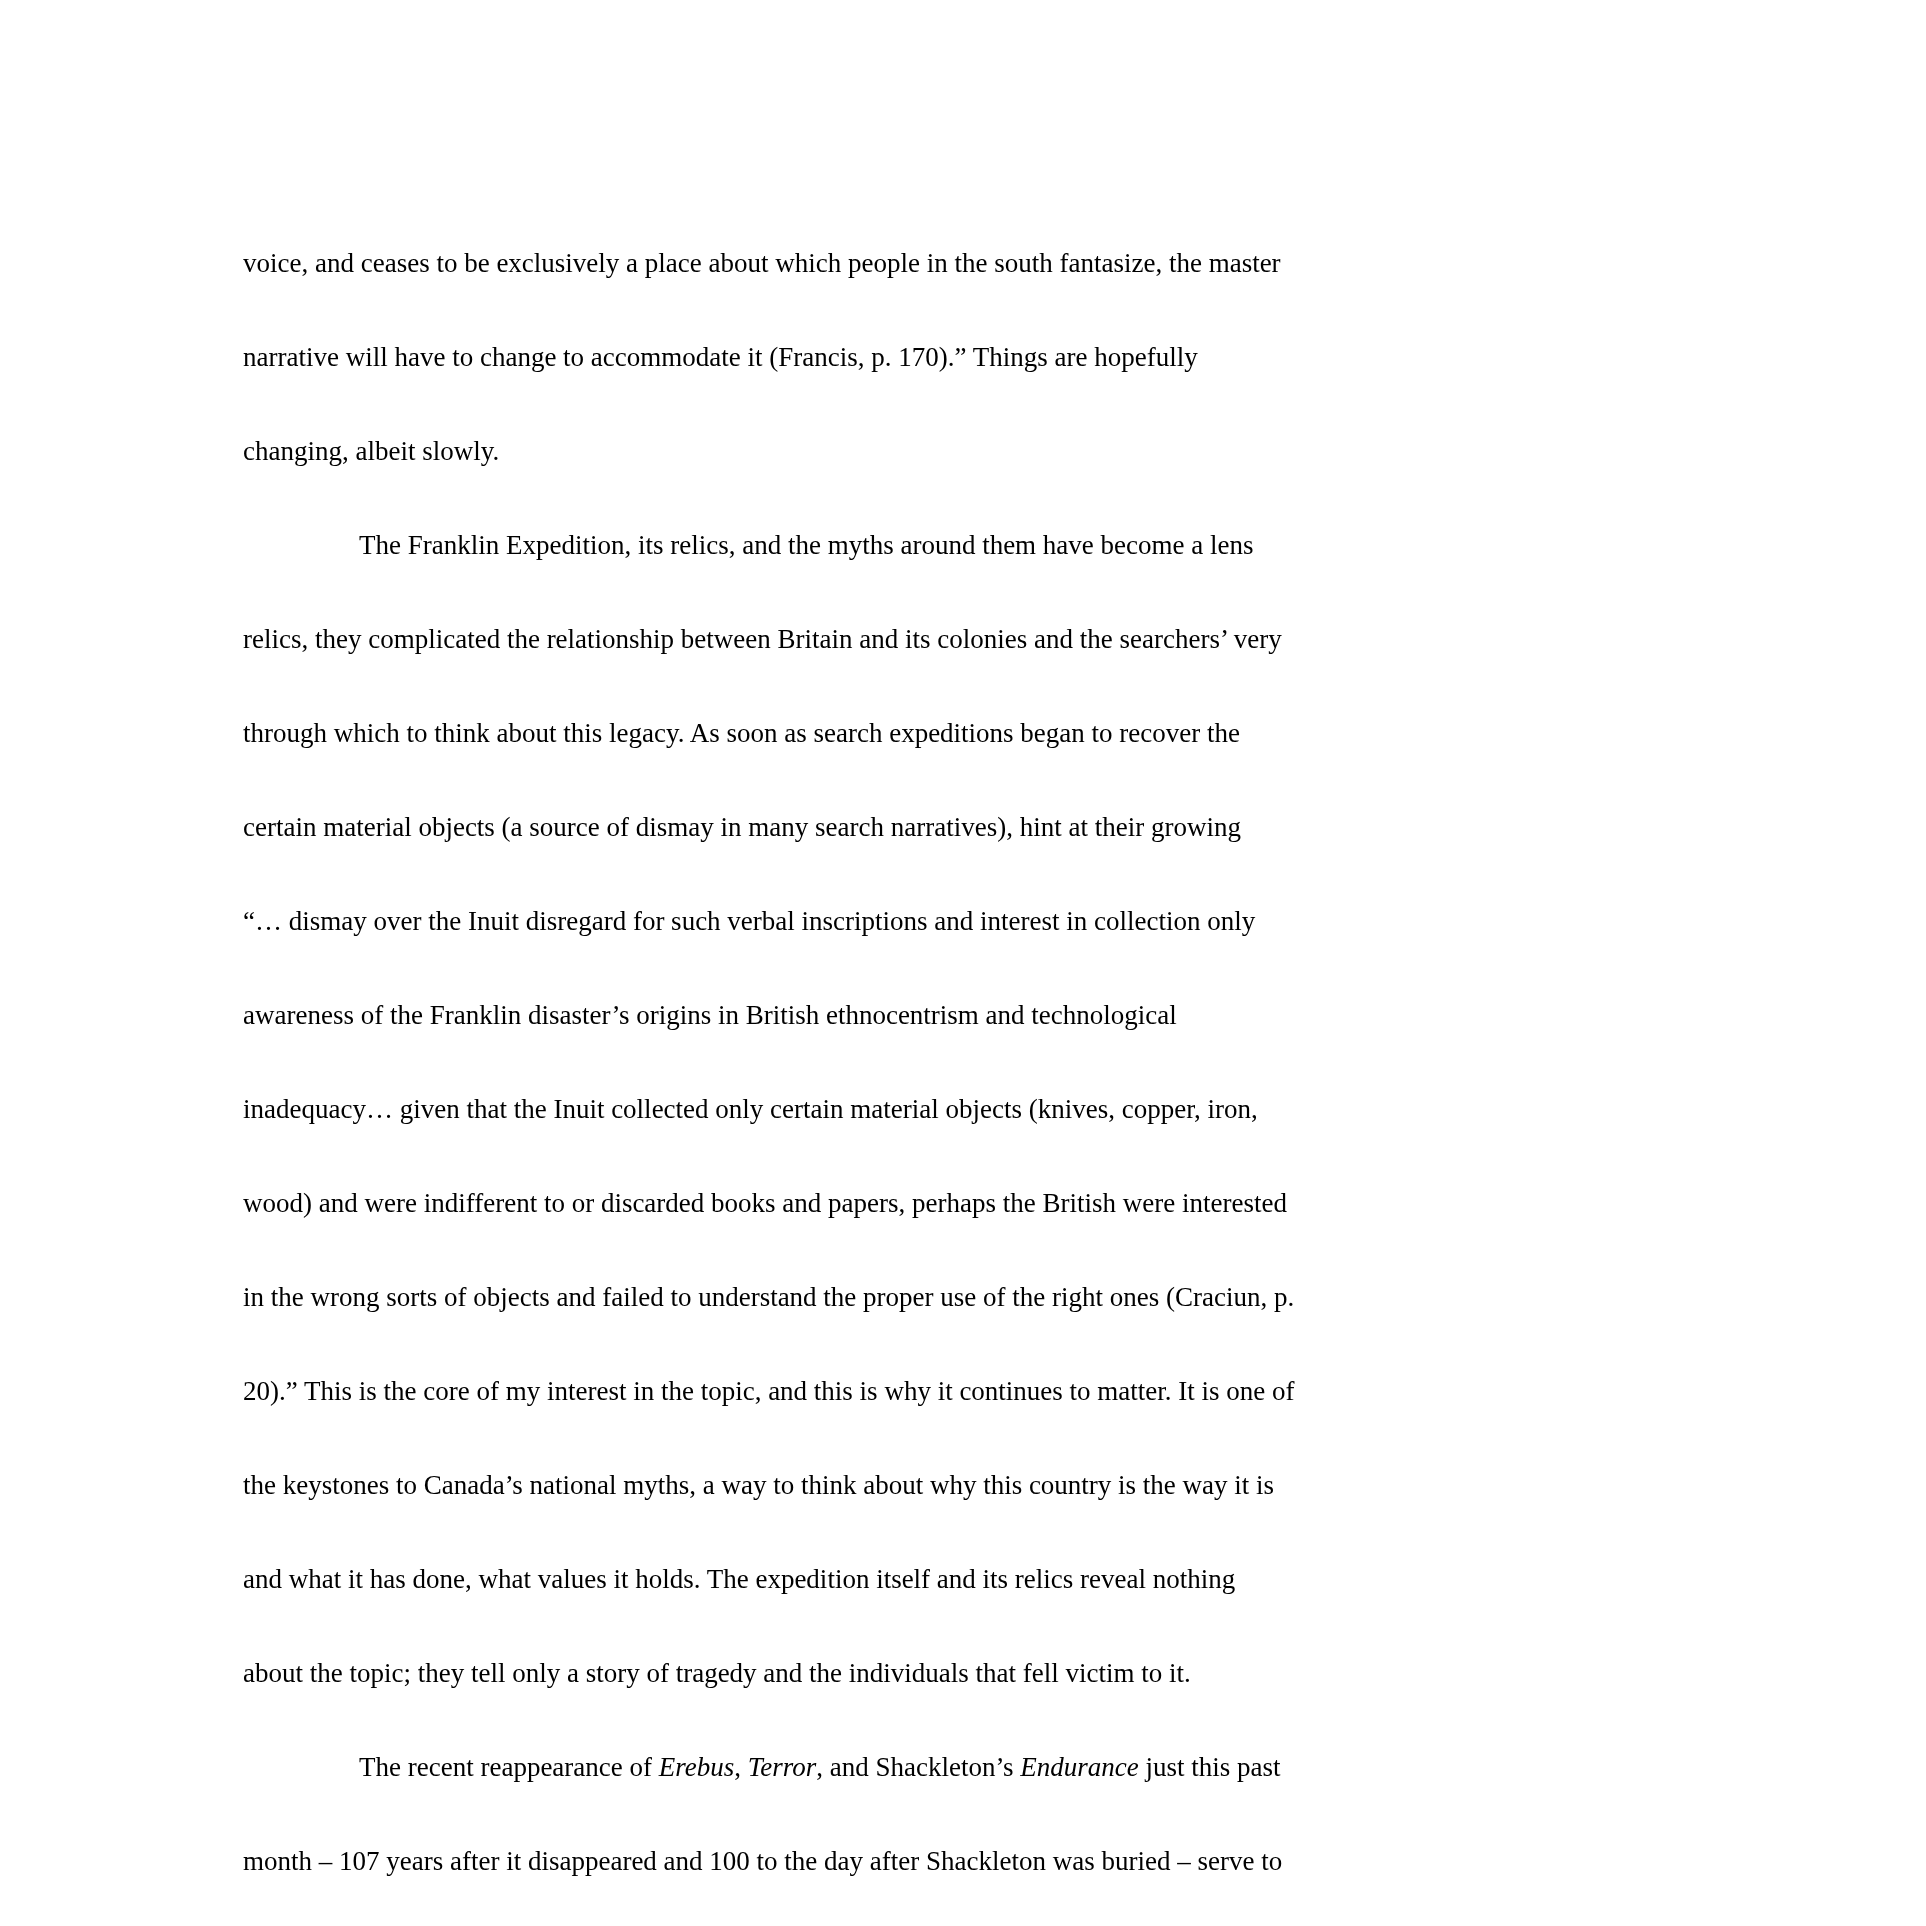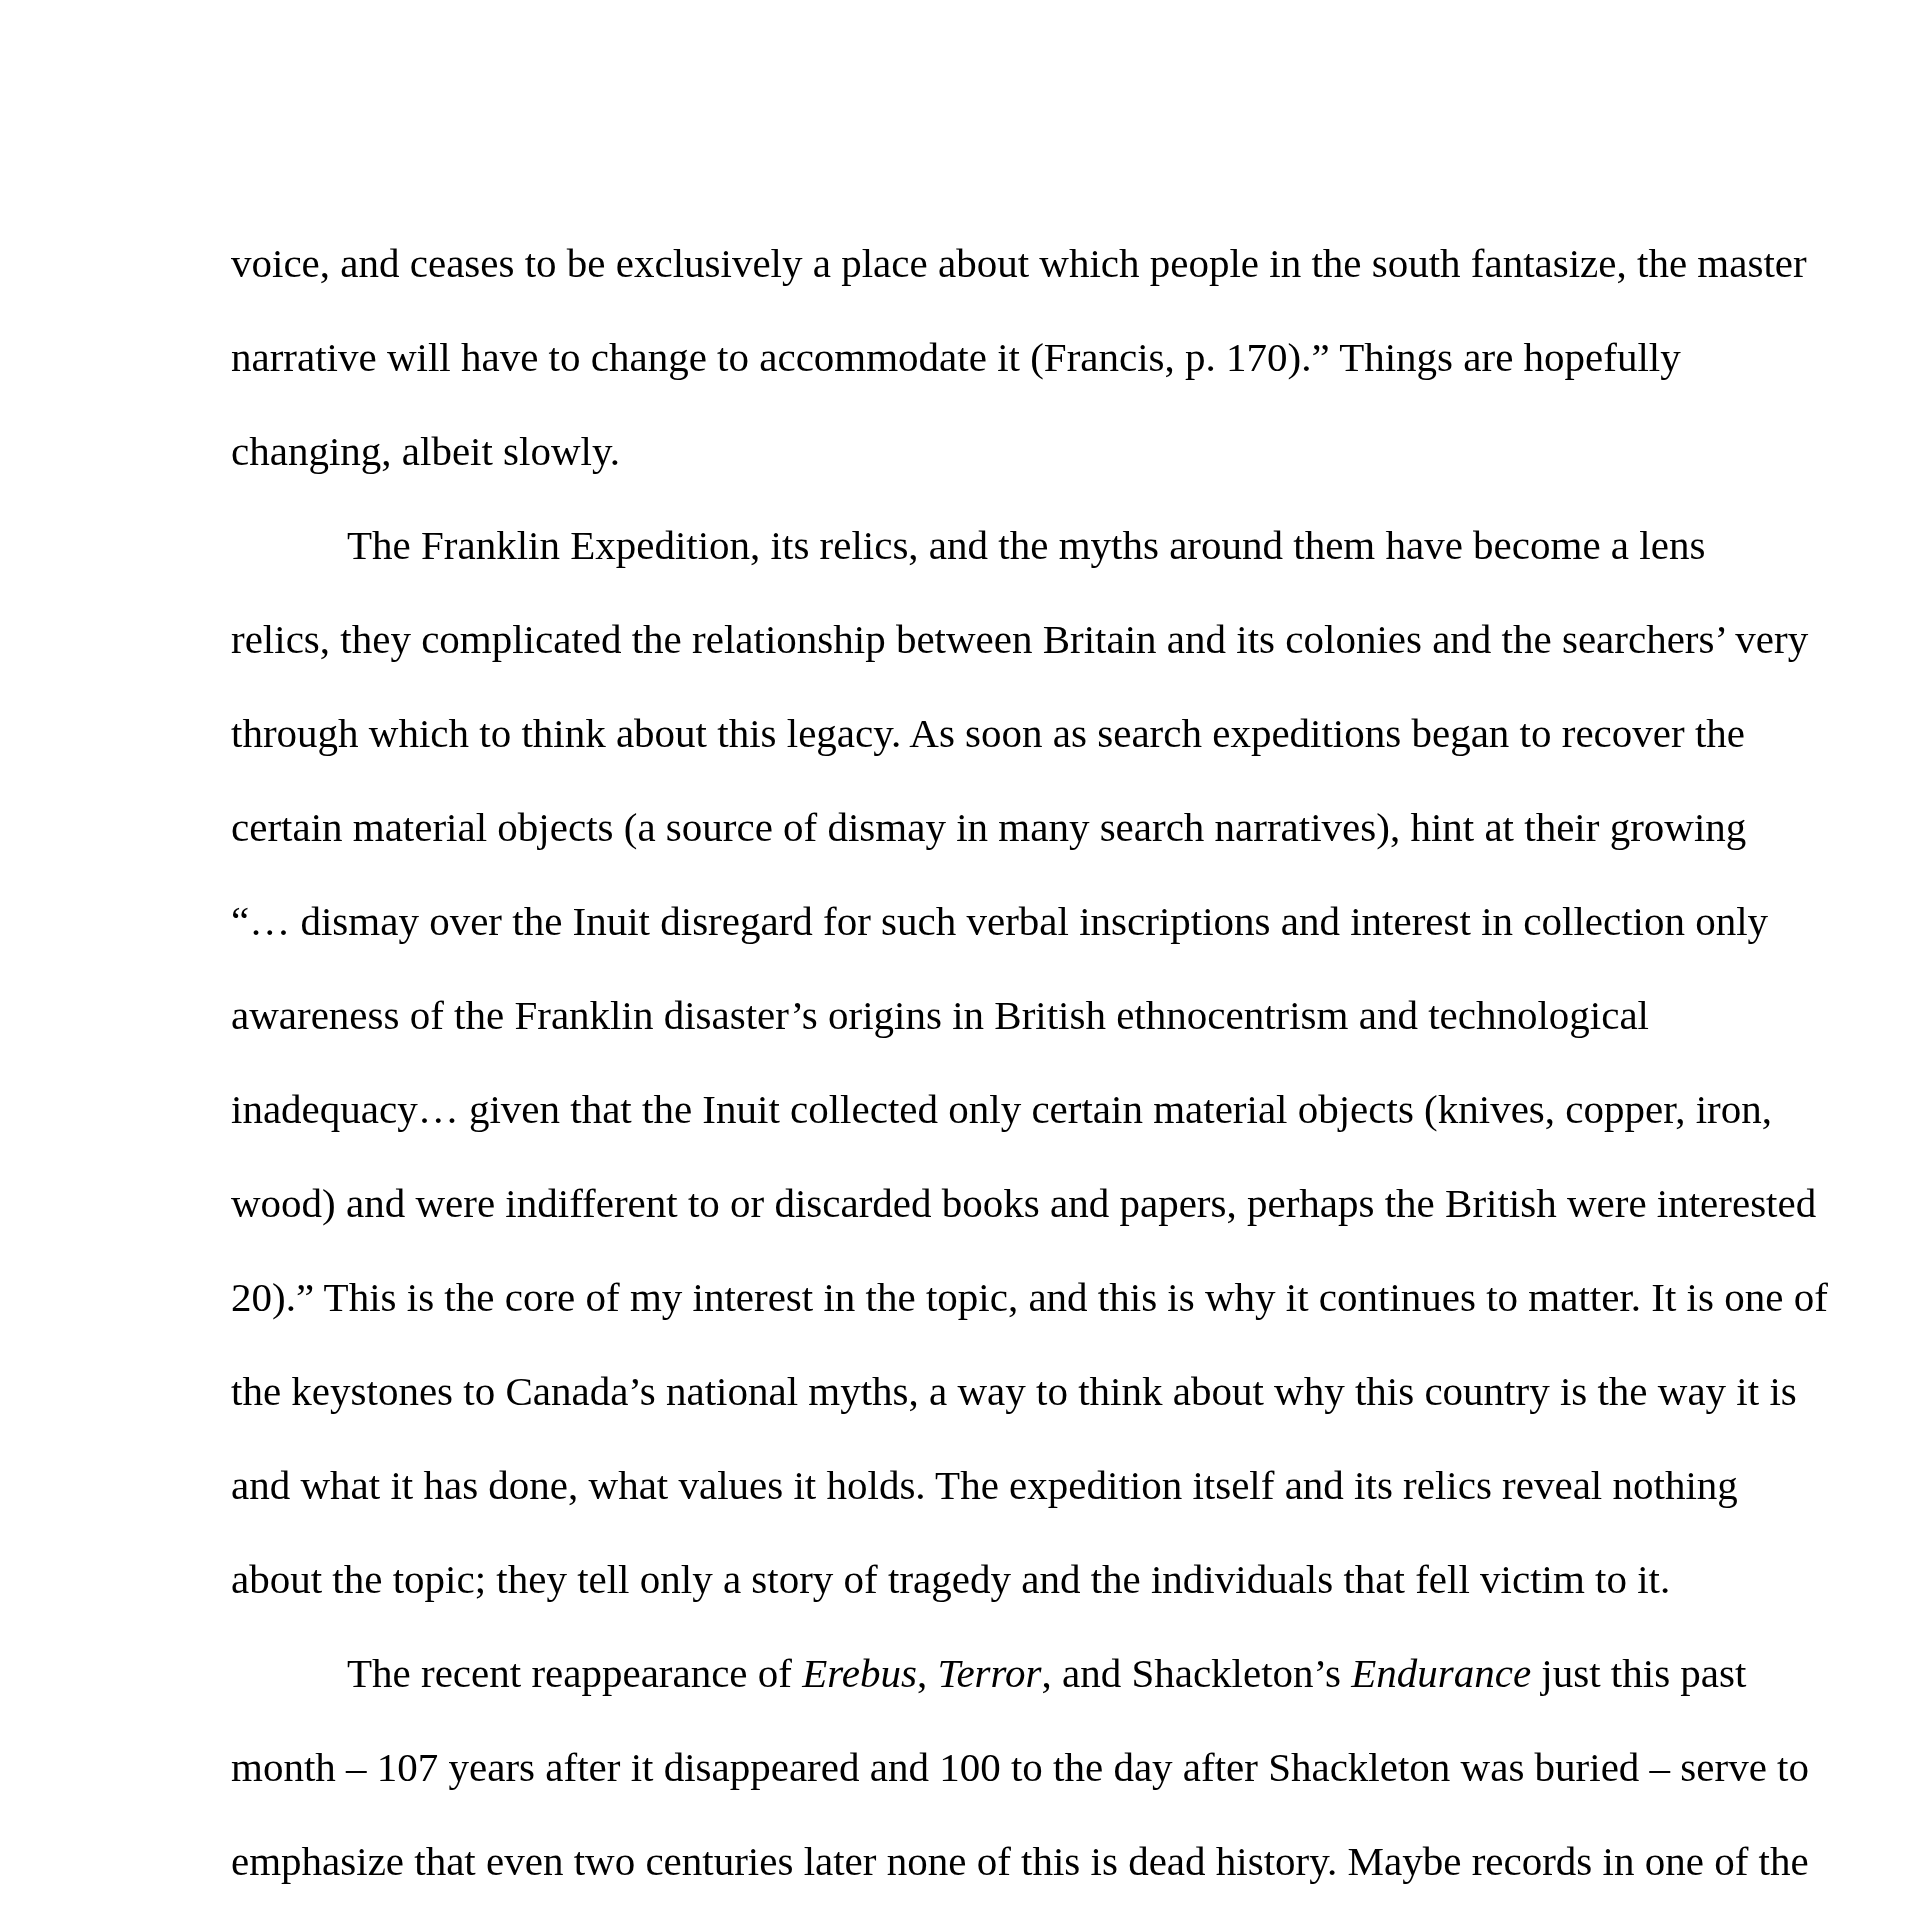--- a/index.html
+++ b/index.html
@@ -22,24 +22,25 @@
     height: 2542px;
     background: #ffffff;
   }
   .body-text {
     position: absolute;
     left: 231px;
     top: 216px;
     width: 1502px;
   }
   .line {
-    font-size: 41px;
+    font-size: 27px;
     line-height: 94px;
     height: 94px;
     white-space: nowrap;
+    margin-left: 12px;
   }
   .indent {
     padding-left: 116px;
     font-family: Liberation Serif, serif;
   }
   .line em { font-style: italic; }
 </style>
 </head>
 <body>
 
@@ -54,20 +55,21 @@
 
     <div class="paragraph">
       <div class="line indent">The Franklin Expedition, its relics, and the myths around them have become a lens</div>
       <div class="line">relics, they complicated the relationship between Britain and its colonies and the searchers’ very</div>
       <div class="line">through which to think about this legacy. As soon as search expeditions began to recover the</div>
       <div class="line">certain material objects (a source of dismay in many search narratives), hint at their growing</div>
       <div class="line">“… dismay over the Inuit disregard for such verbal inscriptions and interest in collection only</div>
       <div class="line">awareness of the Franklin disaster’s origins in British ethnocentrism and technological</div>
       <div class="line">inadequacy… given that the Inuit collected only certain material objects (knives, copper, iron,</div>
       <div class="line">wood) and were indifferent to or discarded books and papers, perhaps the British were interested</div>
+      <div class="line">in the wrong sorts of objects and failed to understand the proper use of the right ones (Craciun, p.</div>
       <div class="line">20).” This is the core of my interest in the topic, and this is why it continues to matter. It is one of</div>
       <div class="line">the keystones to Canada’s national myths, a way to think about why this country is the way it is</div>
       <div class="line">and what it has done, what values it holds. The expedition itself and its relics reveal nothing</div>
       <div class="line">about the topic; they tell only a story of tragedy and the individuals that fell victim to it.</div>
     </div>
 
     <div class="paragraph">
       <div class="line indent"><span>The recent reappearance of </span><em>Erebus</em><span>, </span><em>Terror</em><span>, and Shackleton’s </span><em>Endurance</em><span> just this past</span></div>
       <div class="line">month – 107 years after it disappeared and 100 to the day after Shackleton was buried – serve to</div>
       <div class="line">emphasize that even two centuries later none of this is dead history. Maybe records in one of the</div>

